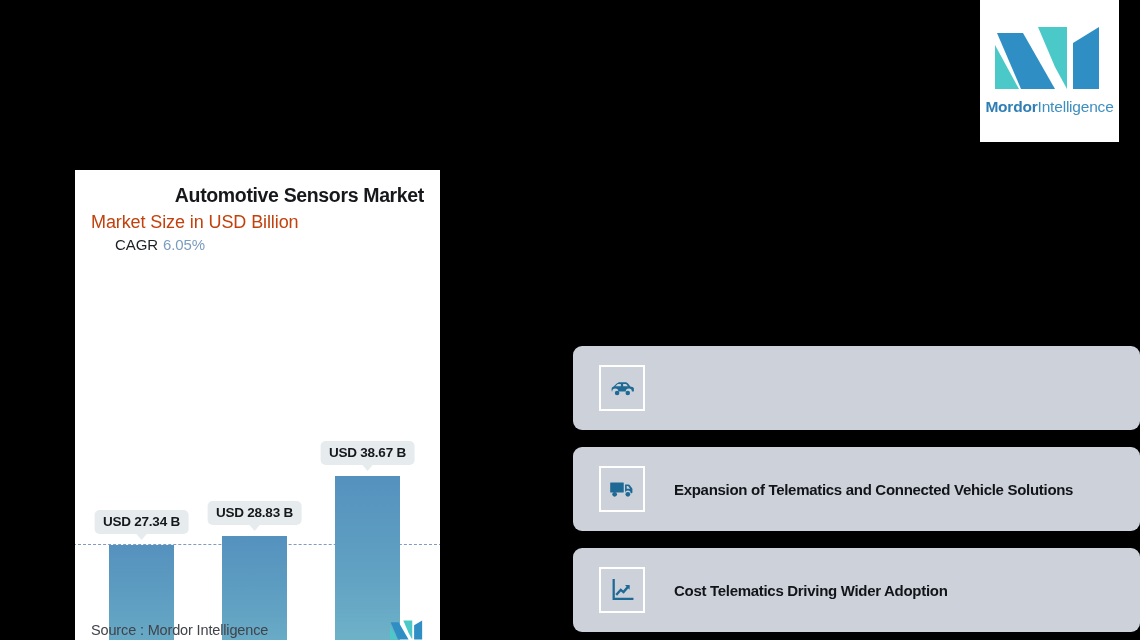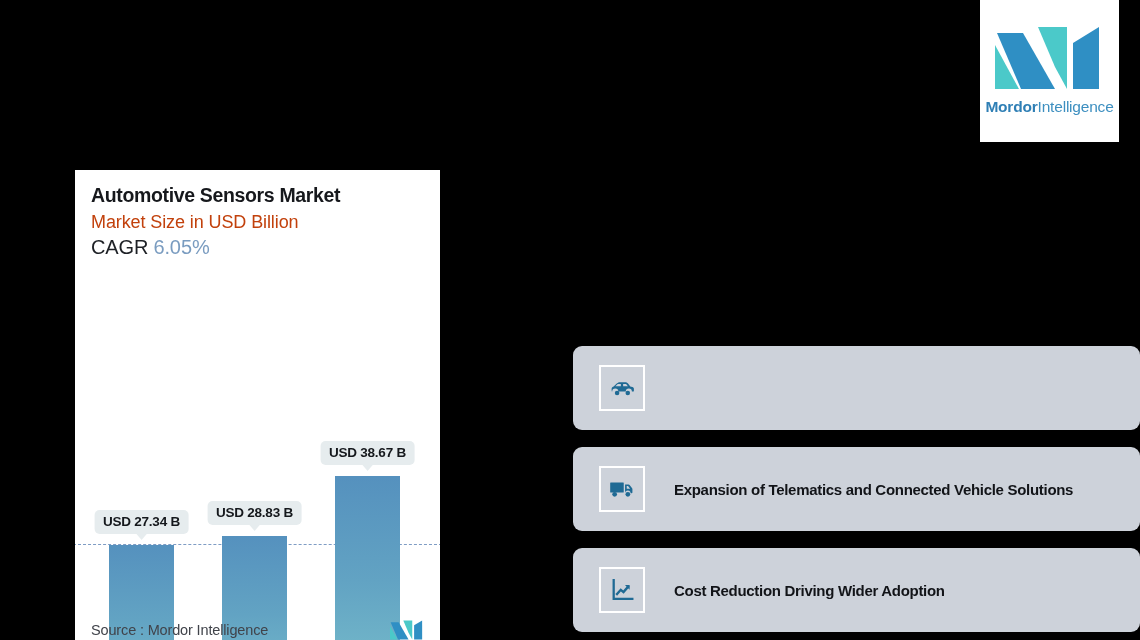--- a/index.html
+++ b/index.html
@@ -65,32 +65,34 @@
     padding: 14px 16px 0 16px;
     overflow: hidden;
   }
 
   #chart-title {
     font-size: 19.5px;
     font-weight: bold;
     color: #16181C;
     letter-spacing: -0.35px;
     line-height: 1.15;
+    text-align: right;
   }
   #chart-subtitle {
     margin-top: 6px;
     font-size: 18px;
     color: #c2410c;
     letter-spacing: -0.1px;
   }
   #chart-cagr-row {
     margin-top: 3px;
-    font-size: 20px;
+    font-size: 15px;
     color: #1D2025;
     letter-spacing: -0.1px;
+    margin-left: 24px;
   }
   #chart-cagr-row .cagr-value {
     color: #7A9CC0;
     margin-left: 5px;
   }
 
   
   #plot {
     position: absolute;
     left: 16px;
@@ -280,16 +282,16 @@
   </div>
 
   <div class="driver-card" style="top:548px;">
     <div class="icon-box">
       <svg viewBox="0 0 32 32">
         <path d="M5.2 3.5h2.6v21.3h21.3v2.6H5.2z" fill="#1F6A94"></path>
         <path d="M10.3 20.6l4.3-4.8 3.1 2.6 5.2-6.1" fill="none" stroke="#1F6A94" stroke-width="2.7" stroke-linecap="square" stroke-linejoin="miter"></path>
         <path d="M19.4 10.3h5.3v5.3z" fill="#1F6A94"></path>
       </svg>
     </div>
-    <div class="driver-label">Cost Reduction Driving Wider Adoption</div>
+    <div class="driver-label">Cost Telematics Driving Wider Adoption</div>
   </div>
 
 </div>
 
 </body></html>

